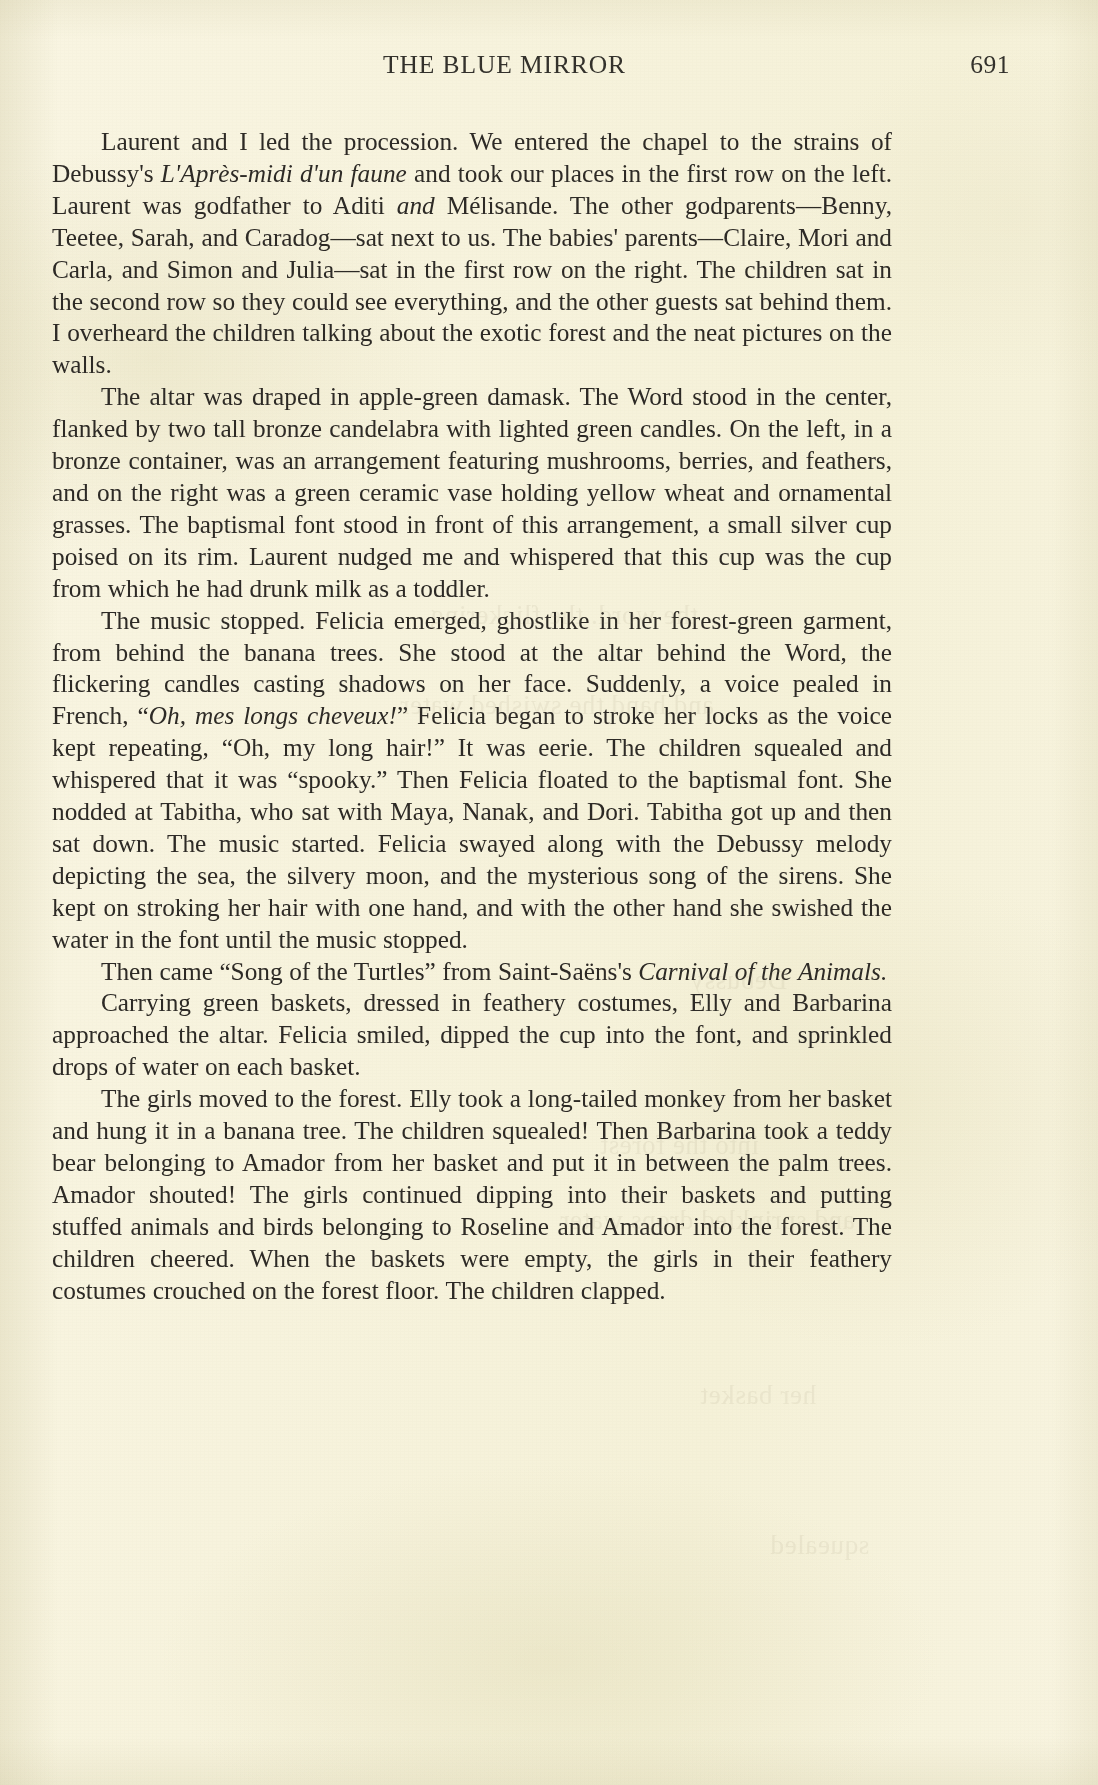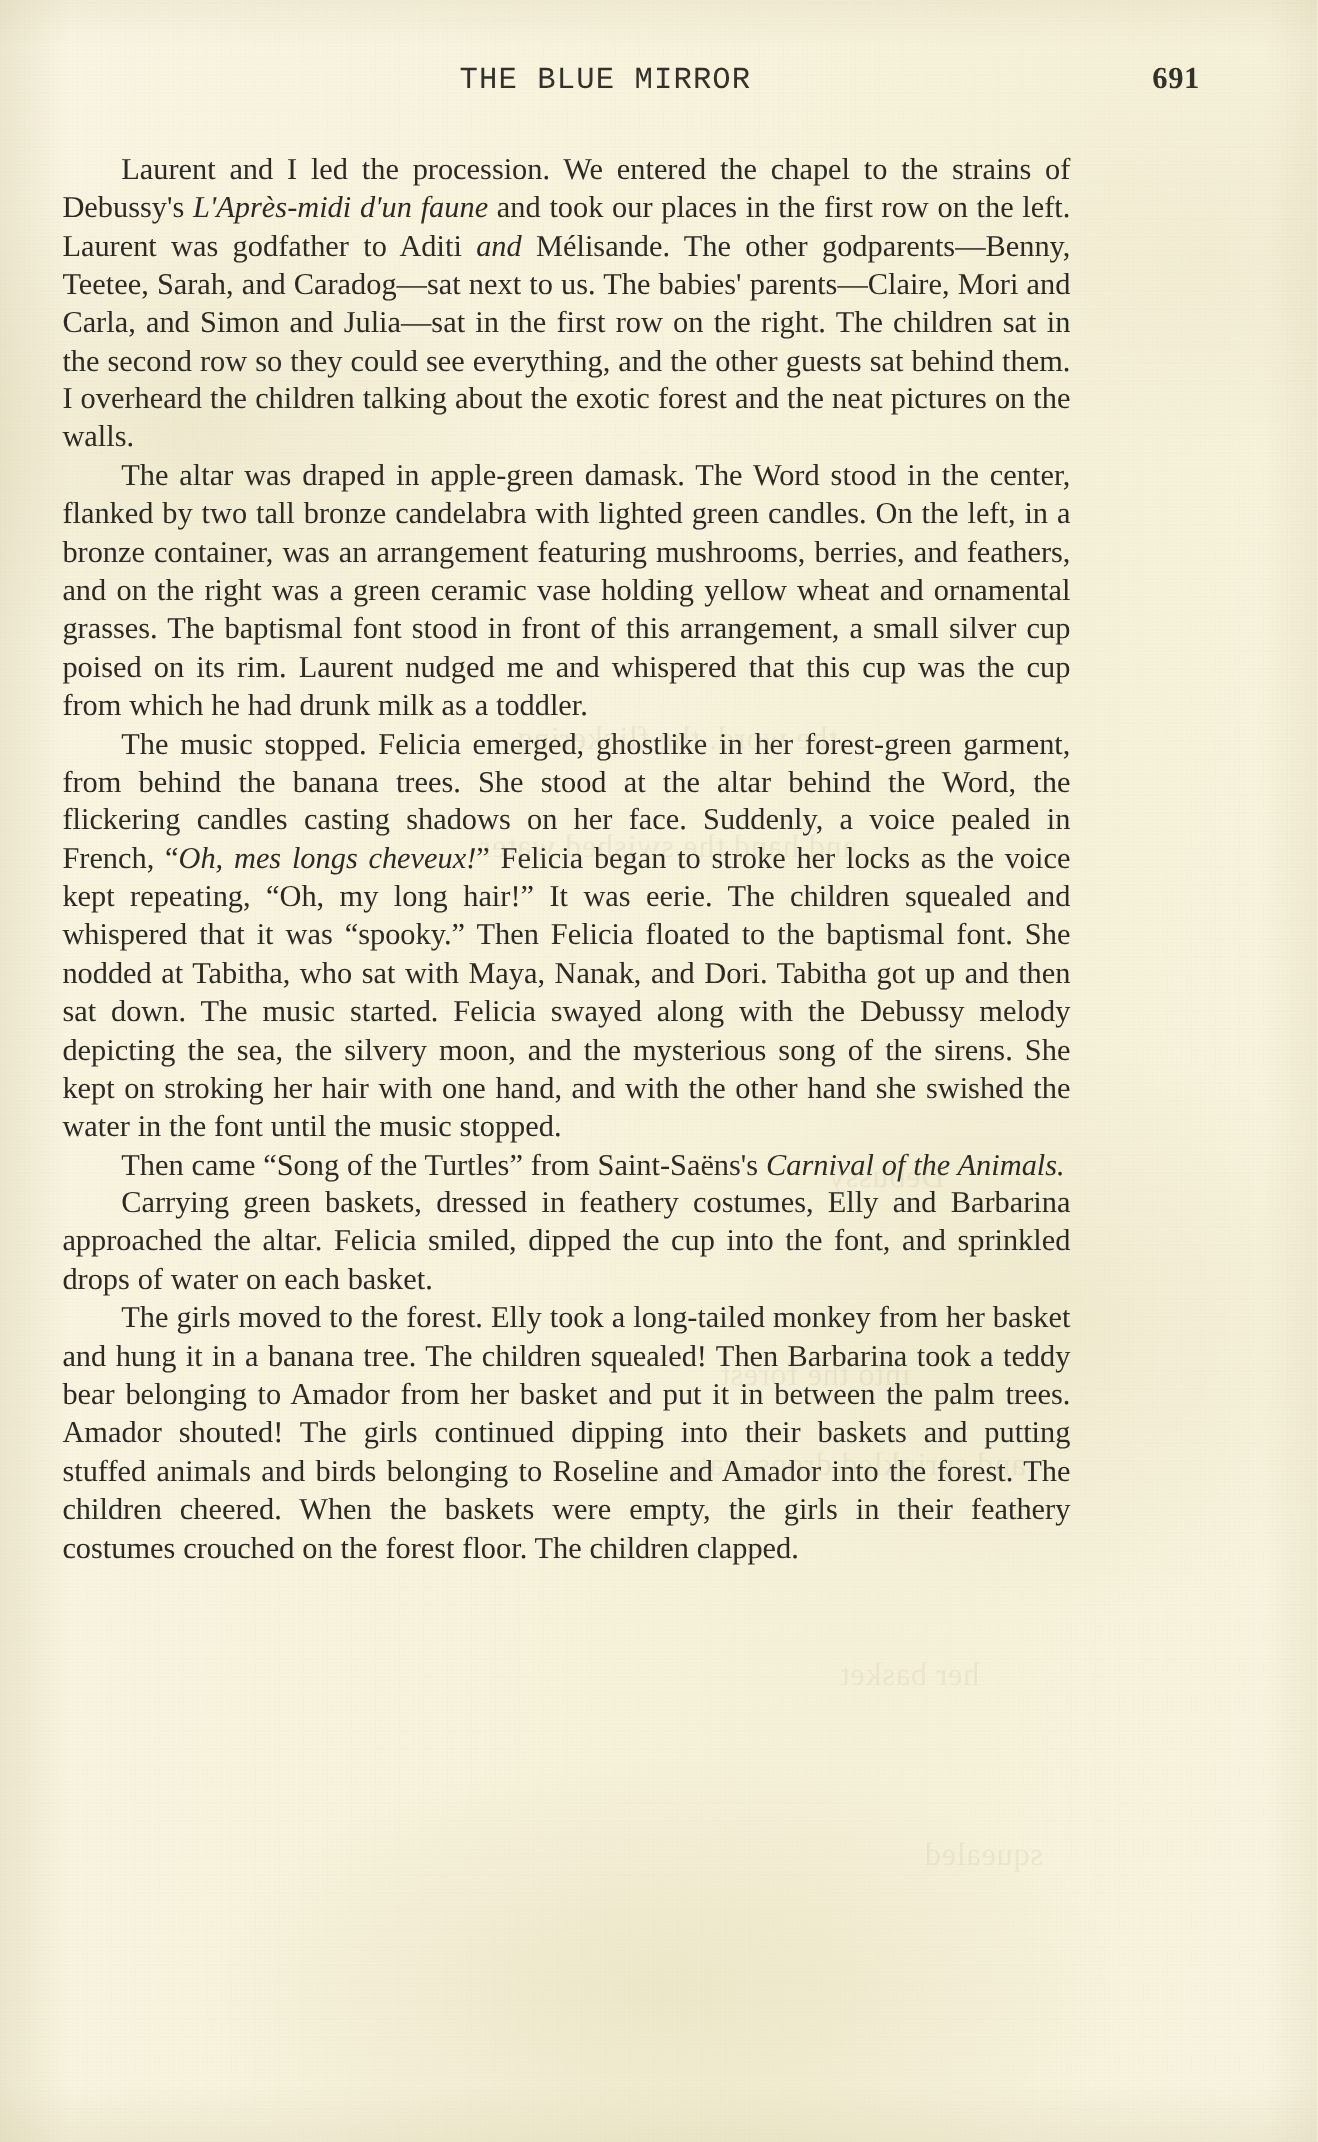--- a/index.html
+++ b/index.html
@@ -61,29 +61,28 @@
     right: 62px;
     height: 34px;
     display: flex;
     align-items: baseline;
     justify-content: space-between;
   }
   .rh-title {
     font-size: 25.5px;
     letter-spacing: 0.9px;
     color: #32302b;
-    font-family: Liberation Mono, monospace;
+    font-family: Liberation Serif, serif;
     margin-left: 321px;
   }
   .rh-folio {
     font-size: 25.5px;
     color: #32302b;
     letter-spacing: 0.5px;
-    margin-right: 36px;
-    font-weight: bold;
+    margin-right: 26px;
   }
 
   .body-col {
     position: absolute;
     top: 126px;
     left: 52px;
     width: 840px;
   }
   p.para {
     margin: 0;

